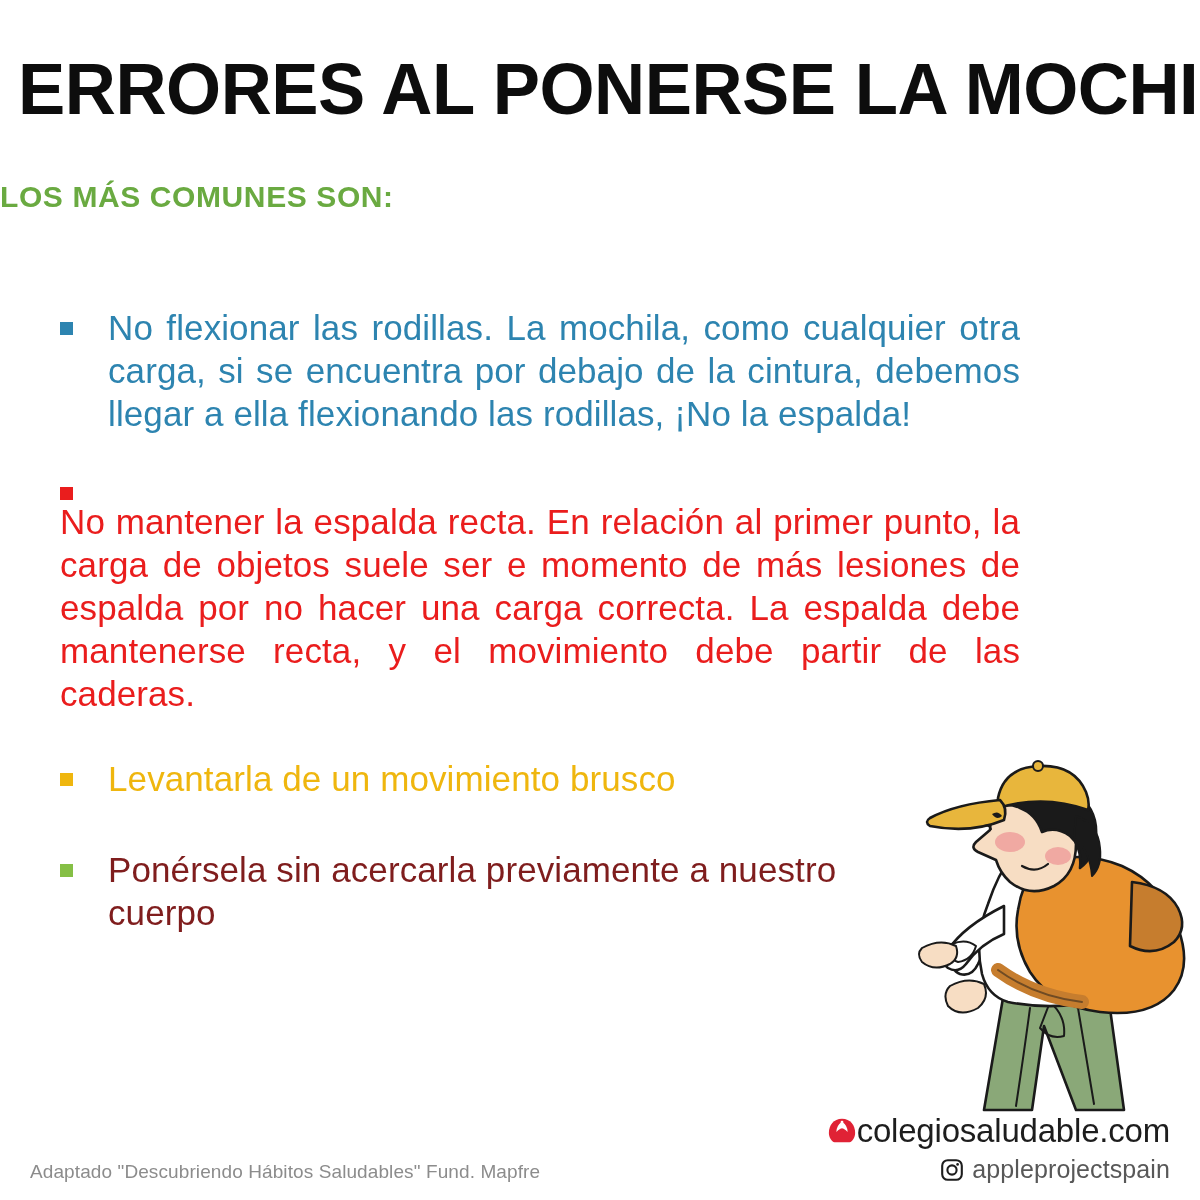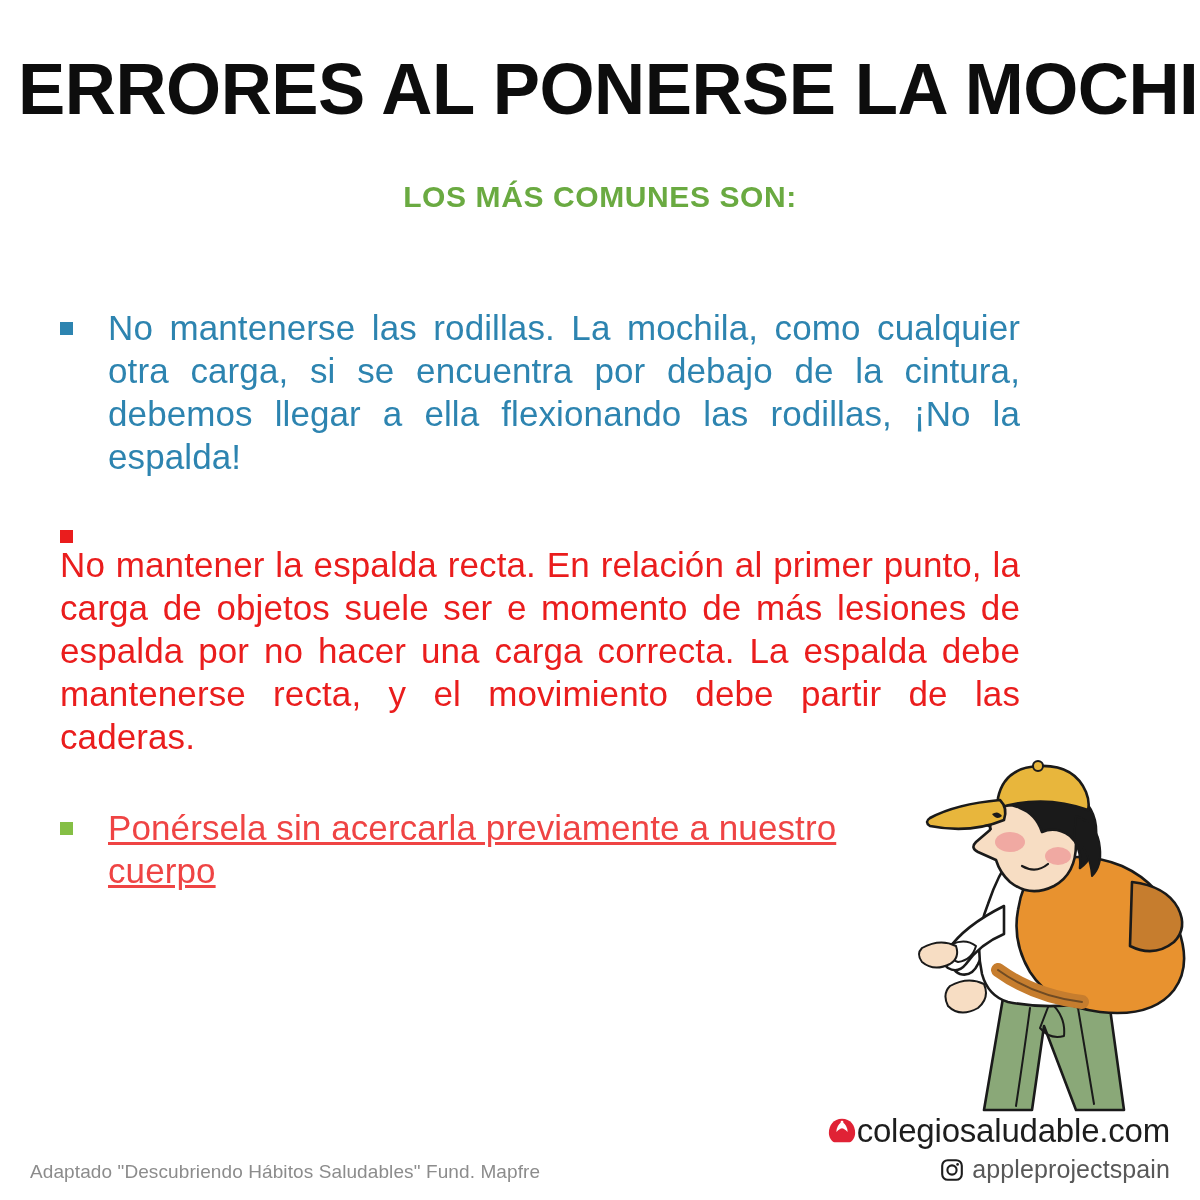--- a/index.html
+++ b/index.html
@@ -41,21 +41,21 @@
     transform-origin: center top;
     white-space: nowrap;
   }
 
   
   .subtitle {
     position: absolute;
     top: 180px;
     left: 0;
     width: 1200px;
-    text-align: center;
+    text-align: left;
     font-family: "Liberation Sans", sans-serif;
     font-weight: 700;
     font-size: 30px;
     letter-spacing: 0.6px;
     color: #6aaa41;
   }
 
   
   .bullets {
     position: absolute;
@@ -176,32 +176,36 @@
 <div id="poster">
 
   <div class="title" style="color: rgb(13, 13, 13);">ERRORES AL PONERSE LA MOCHILA</div>
 
   <div class="subtitle" style="color: rgb(106, 170, 65);">LOS MÁS COMUNES SON:</div>
 
   <div class="bullets">
 
     <div class="bullet-row b-blue sp-1">
       <span class="bullet-marker" style="background: rgb(45, 132, 176);"></span>
-      <span class="bullet-text" style="color: rgb(45, 132, 176);">No mantenerse las rodillas. La mochila, como cualquier otra carga, si se encuentra por debajo de la cintura, debemos llegar a ella flexionando las rodillas, ¡No la espalda!</span>
+      <span class="bullet-text" style="color: rgb(45, 132, 176);">No flexionar las rodillas. La mochila, como cualquier otra carga, si se encuentra por debajo de la cintura, debemos llegar a ella flexionando las rodillas, ¡No la espalda!</span>
     </div>
 
     <div class="bullet-row b-red sp-2">
       <span class="bullet-marker" style="background: rgb(234, 29, 29);"></span>
       <span class="bullet-text" style="color: rgb(234, 29, 29);">No mantener la espalda recta. En relación al primer punto, la carga de objetos suele ser e momento de más lesiones de espalda por no hacer una carga correcta. La espalda debe mantenerse recta, y el movimiento debe partir de las caderas.</span>
     </div>
 
+    <div class="bullet-row b-orange sp-3">
+      <span class="bullet-marker" style="background: rgb(239, 182, 14);"></span>
+      <span class="bullet-text nojustify" style="color: rgb(239, 182, 14);">Levantarla de un movimiento brusco</span>
+    </div>
 
     <div class="bullet-row b-green sp-4">
       <span class="bullet-marker" style="background: rgb(133, 191, 69);"></span>
-      <span class="bullet-text nojustify" style="max-width: 760px; color: #ef4444; text-decoration: underline;">Ponérsela sin acercarla previamente a nuestro cuerpo</span>
+      <span class="bullet-text nojustify" style="max-width: 760px; color: #7f1d1d;">Ponérsela sin acercarla previamente a nuestro cuerpo</span>
     </div>
 
   </div>
 
   <svg class="illustration" viewBox="0 0 320 360">
     <g stroke="#1a1a1a" stroke-width="2.6" stroke-linejoin="round" stroke-linecap="round">
 
       <path d="M123 240 L104 352 L152 352 L164 268 L196 352 L244 352 L228 236 Z" fill="#8aa878"></path>
       <path d="M150 250 q -6 45 -14 98" fill="none" stroke-width="2"></path>
       <path d="M198 250 q 8 48 16 96" fill="none" stroke-width="2"></path>

